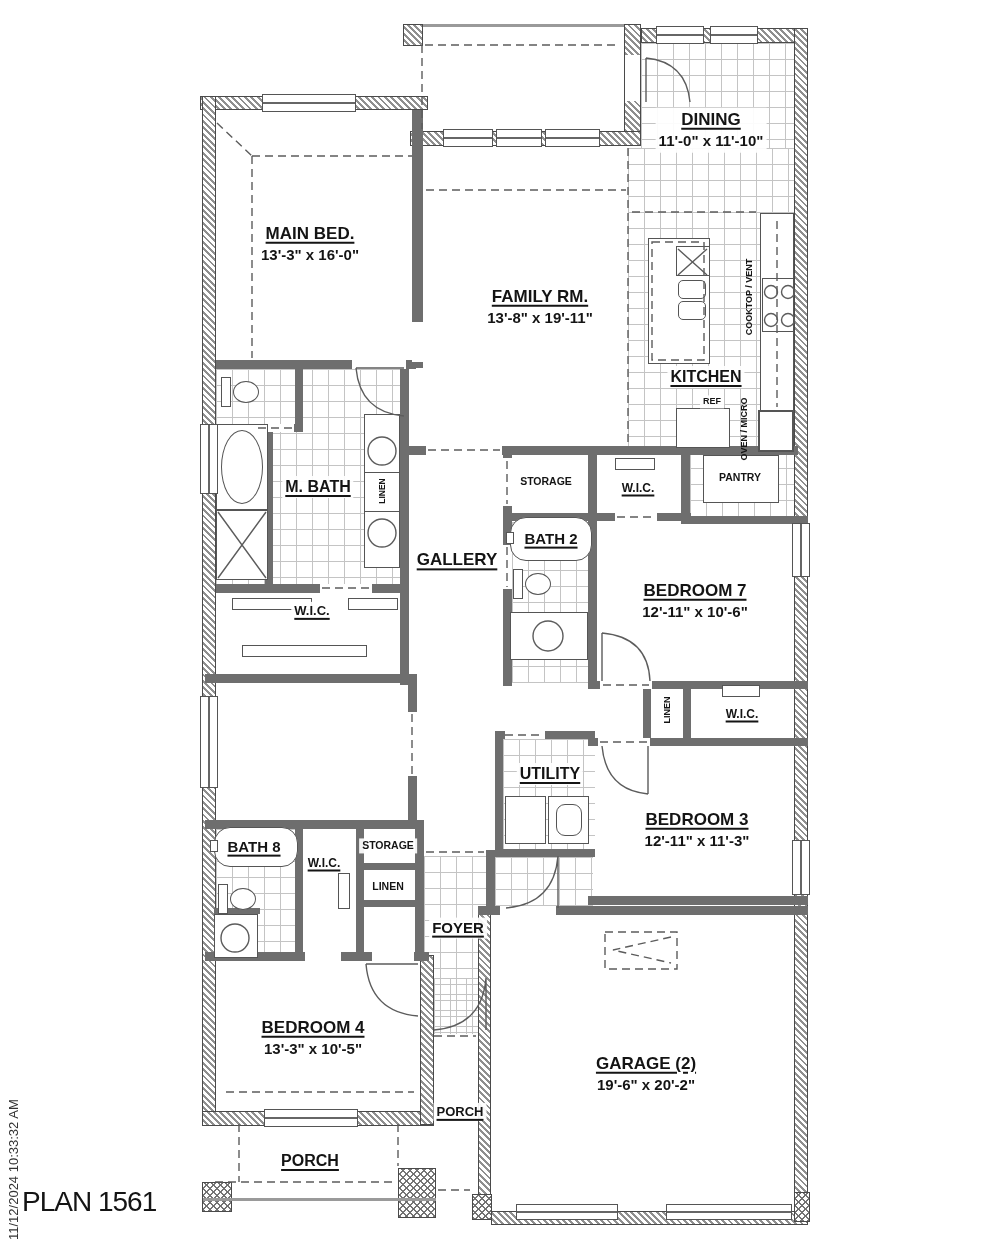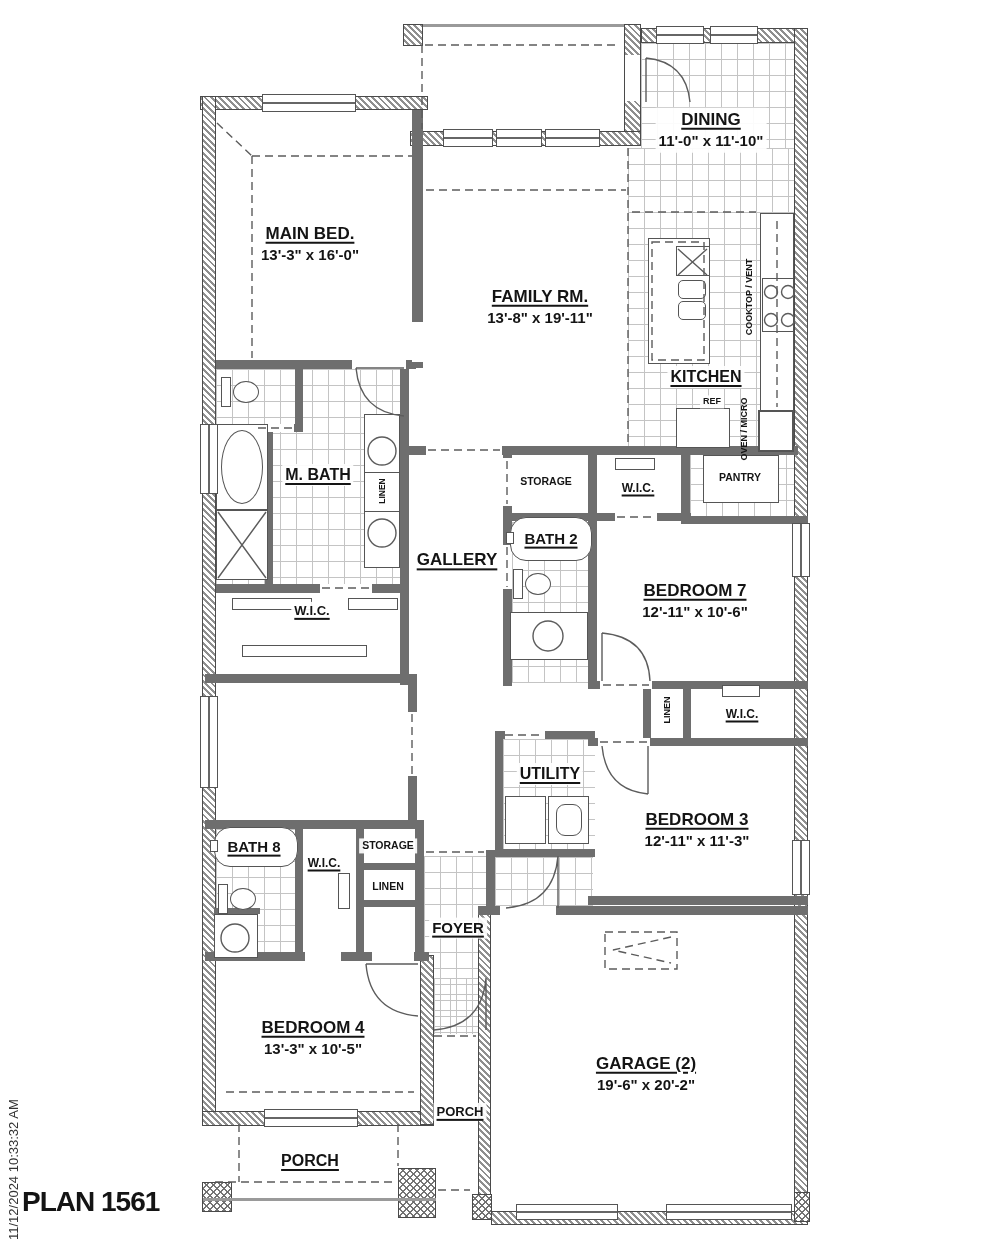--- a/index.html
+++ b/index.html
@@ -34,21 +34,21 @@
   .thin{background:#9a9a9a;z-index:2;}
   svg.ov{position:absolute;left:0;top:0;z-index:4;pointer-events:none;}
   
   .rlabel{z-index:6;transform:translate(-50%,-50%);text-align:center;font-weight:bold;
           background:rgba(255,255,255,.92);padding:1px 3px;line-height:1.25;white-space:nowrap;}
   .nm{text-decoration:underline;text-decoration-thickness:2px;text-underline-offset:3px;}
   .f17{font-size:17px;} .f16{font-size:16px;} .f15{font-size:15px;} .f13{font-size:13px;}
   .f12{font-size:12px;} .f10{font-size:10.5px;} .f9{font-size:9px;}
   .dims{font-size:15px;font-weight:bold;}
   .vert{transform:translate(-50%,-50%) rotate(-90deg);}
-  .title{z-index:7;font-weight:bold;font-size:28px;letter-spacing:-1px;}
+  .title{z-index:7;font-weight:normal;font-size:28px;letter-spacing:-1px;}
   .stamp{z-index:7;font-size:13px;color:#333;transform:rotate(-90deg);transform-origin:0 0;white-space:nowrap;}
 </style>
 </head>
 <body>
 
 <div class="plan">
 
   <div class="a tile" style="left:641px;top:43px;width:153px;height:105px"></div>
   <div class="a tile" style="left:628px;top:148px;width:166px;height:300px"></div>
   <div class="a tile" style="left:690px;top:452px;width:104px;height:64px"></div>
@@ -231,21 +231,21 @@
   <div class="a rlabel f17" style="left:540px;top:307px">
     <span class="nm">FAMILY RM.</span><br>
     <span class="dims">13'-8" x 19'-11"</span>
   </div>
   <div class="a rlabel f16" style="left:706px;top:377px">
     <span class="nm">KITCHEN</span>
   </div>
   <div class="a rlabel f10" style="left:740px;top:478px">
     <span>PANTRY</span>
   </div>
-  <div class="a rlabel f16" style="left:318px;top:475px">
+  <div class="a rlabel f16" style="left:318px;top:487px">
     <span class="nm">M. BATH</span>
   </div>
   <div class="a rlabel vert" style="left:382px;top:491px;font-size:8.5px;background:transparent">
     <span>LINEN</span>
   </div>
   <div class="a rlabel f17" style="left:457px;top:560px">
     <span class="nm">GALLERY</span>
   </div>
   <div class="a rlabel f10" style="left:546px;top:482px">
     <span>STORAGE</span>

